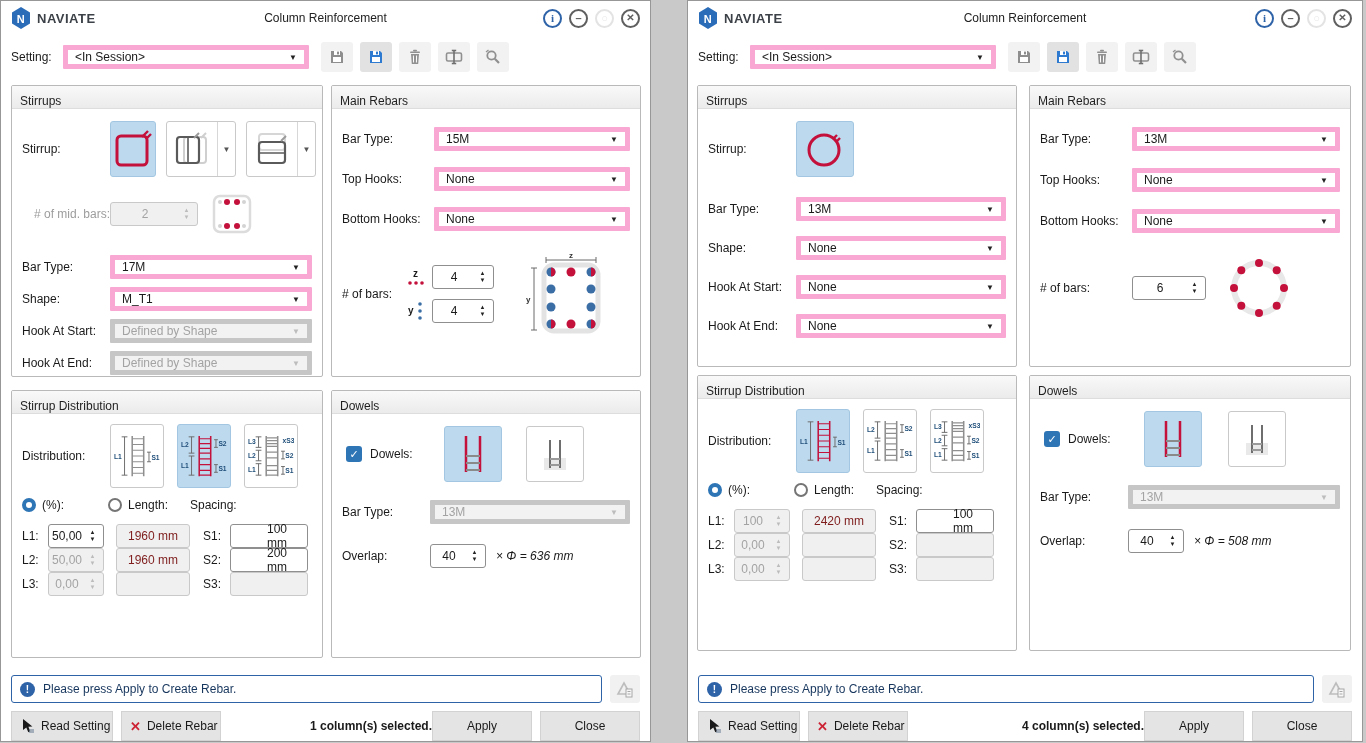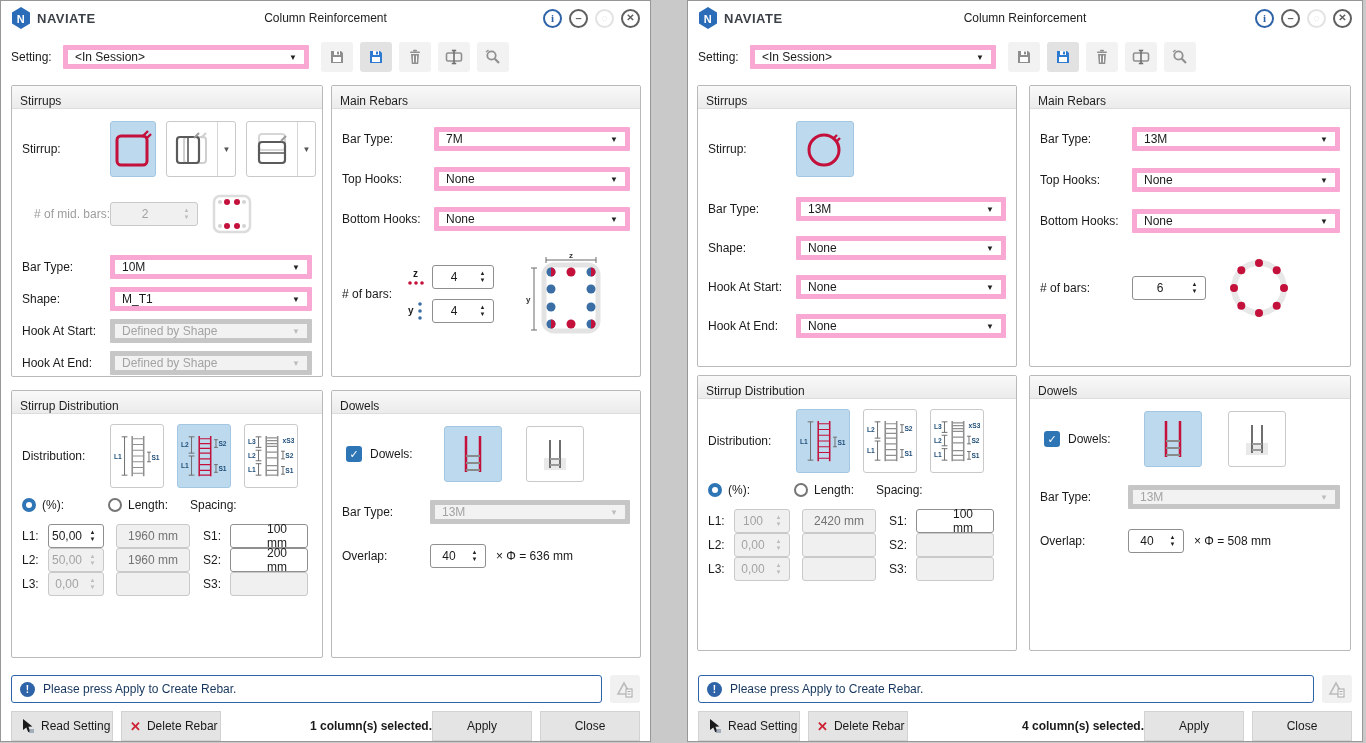--- a/index.html
+++ b/index.html
@@ -72,21 +72,21 @@
   
   .spin{height:24px;border:1px solid #8f8f8f;border-radius:3px;background:#fff;display:flex;
     align-items:center;box-sizing:border-box;}
   .spin .sval{flex:1;text-align:center;}
   .sarrows{width:15px;display:flex;flex-direction:column;align-items:center;justify-content:center;
     font-size:6px;line-height:7px;color:#222;padding-right:3px;}
   .spin.disabled{background:#f0f0f0;border-color:#c9c9c9;color:#a3a3a3;}
   .spin.disabled .sarrows{color:#bcbcbc;}
   .tbox{height:24px;border:1px solid #8f8f8f;border-radius:3px;background:#fff;display:flex;
     align-items:center;justify-content:center;box-sizing:border-box;}
-  .tbox.disabled{background:#f0f0f0;border-color:#c9c9c9;color:#737373;}
+  .tbox.disabled{background:#f0f0f0;border-color:#c9c9c9;color:#7f1d1d;}
   .w56{width:56px;flex:0 0 56px;} .w62{width:62px;flex:0 0 62px;}
   .w74{width:74px;flex:0 0 74px;} .w78{width:78px;flex:0 0 78px;padding-left:36px;} .w88{width:88px;flex:0 0 88px;}
 
   
   .radio{width:14px;height:14px;border-radius:50%;box-sizing:border-box;background:#fff;flex:0 0 14px;}
   .radio.on{border:4px solid #2e75b6;}
   .radio.off{border:2px solid #757575;}
   .chk{width:16px;height:16px;border-radius:3px;background:#2e75b6;color:#fff;display:flex;
     align-items:center;justify-content:center;font-size:11px;flex:0 0 16px;}
 
@@ -112,21 +112,21 @@
   .warn-btn{width:30px;height:28px;background:#f1f1f1;border-radius:3px;display:flex;
     align-items:center;justify-content:center;}
   .btn-row{flex:0 0 30px;margin:7px 10px 0;display:flex;align-items:center;}
   .btn{height:30px;background:#e4e4e4;border:1px solid #d2d2d2;box-sizing:border-box;display:flex;
     align-items:center;justify-content:center;}
   .btn.icon-btn{justify-content:flex-start;padding-left:8px;gap:6px;}
   .w102{width:102px;flex:0 0 102px;} .w100{width:100px;flex:0 0 100px;}
   .btn + .btn{margin-left:8px;}
   .sel-text{flex:1;text-align:right;font-weight:bold;}
   .xmark{color:#cc2233;font-weight:bold;font-size:13px;}
-  .formula{margin-left:10px;}
+  .formula{margin-left:10px;font-style:italic;}
 </style>
 </head>
 <body>
 
 <div class="window" id="win-left">
 
   <div class="titlebar">
     <div class="brand">
       <svg width="20" height="22" viewBox="0 0 20 22">
         <polygon points="10,0 19,5.5 19,16.5 10,22 1,16.5 1,5.5" fill="#2b6cb8"></polygon>
@@ -252,21 +252,21 @@
             <circle cx="19" cy="11" r="3" fill="#c3113c"></circle>
               <circle cx="29" cy="11" r="3" fill="#c3113c"></circle>
             <circle cx="19" cy="35" r="3" fill="#c3113c"></circle>
               <circle cx="29" cy="35" r="3" fill="#c3113c"></circle>
           </svg>
         </div>
 
         <div class="frow mb8">
           <span class="flabel">Bar Type:</span>
           <div class="combo grow">
-            <span class="val">10M</span>
+            <span class="val">17M</span>
             <span class="arr">▼</span>
           </div>
         </div>
         <div class="frow mb8">
           <span class="flabel">Shape:</span>
           <div class="combo grow">
             <span class="val">M_T1</span>
             <span class="arr">▼</span>
           </div>
         </div>
@@ -288,21 +288,21 @@
     </div>
 
     <div class="gbox">
       <div class="gbox-hd">
           <span>Main Rebars</span>
         </div>
       <div class="gbox-bd">
         <div class="frow mb16" style="margin-top:10px;">
           <span class="flabel w92">Bar Type:</span>
           <div class="combo grow">
-            <span class="val">7M</span>
+            <span class="val">15M</span>
             <span class="arr">▼</span>
           </div>
         </div>
         <div class="frow mb16">
           <span class="flabel w92">Top Hooks:</span>
           <div class="combo grow">
             <span class="val">None</span>
             <span class="arr">▼</span>
           </div>
         </div>

